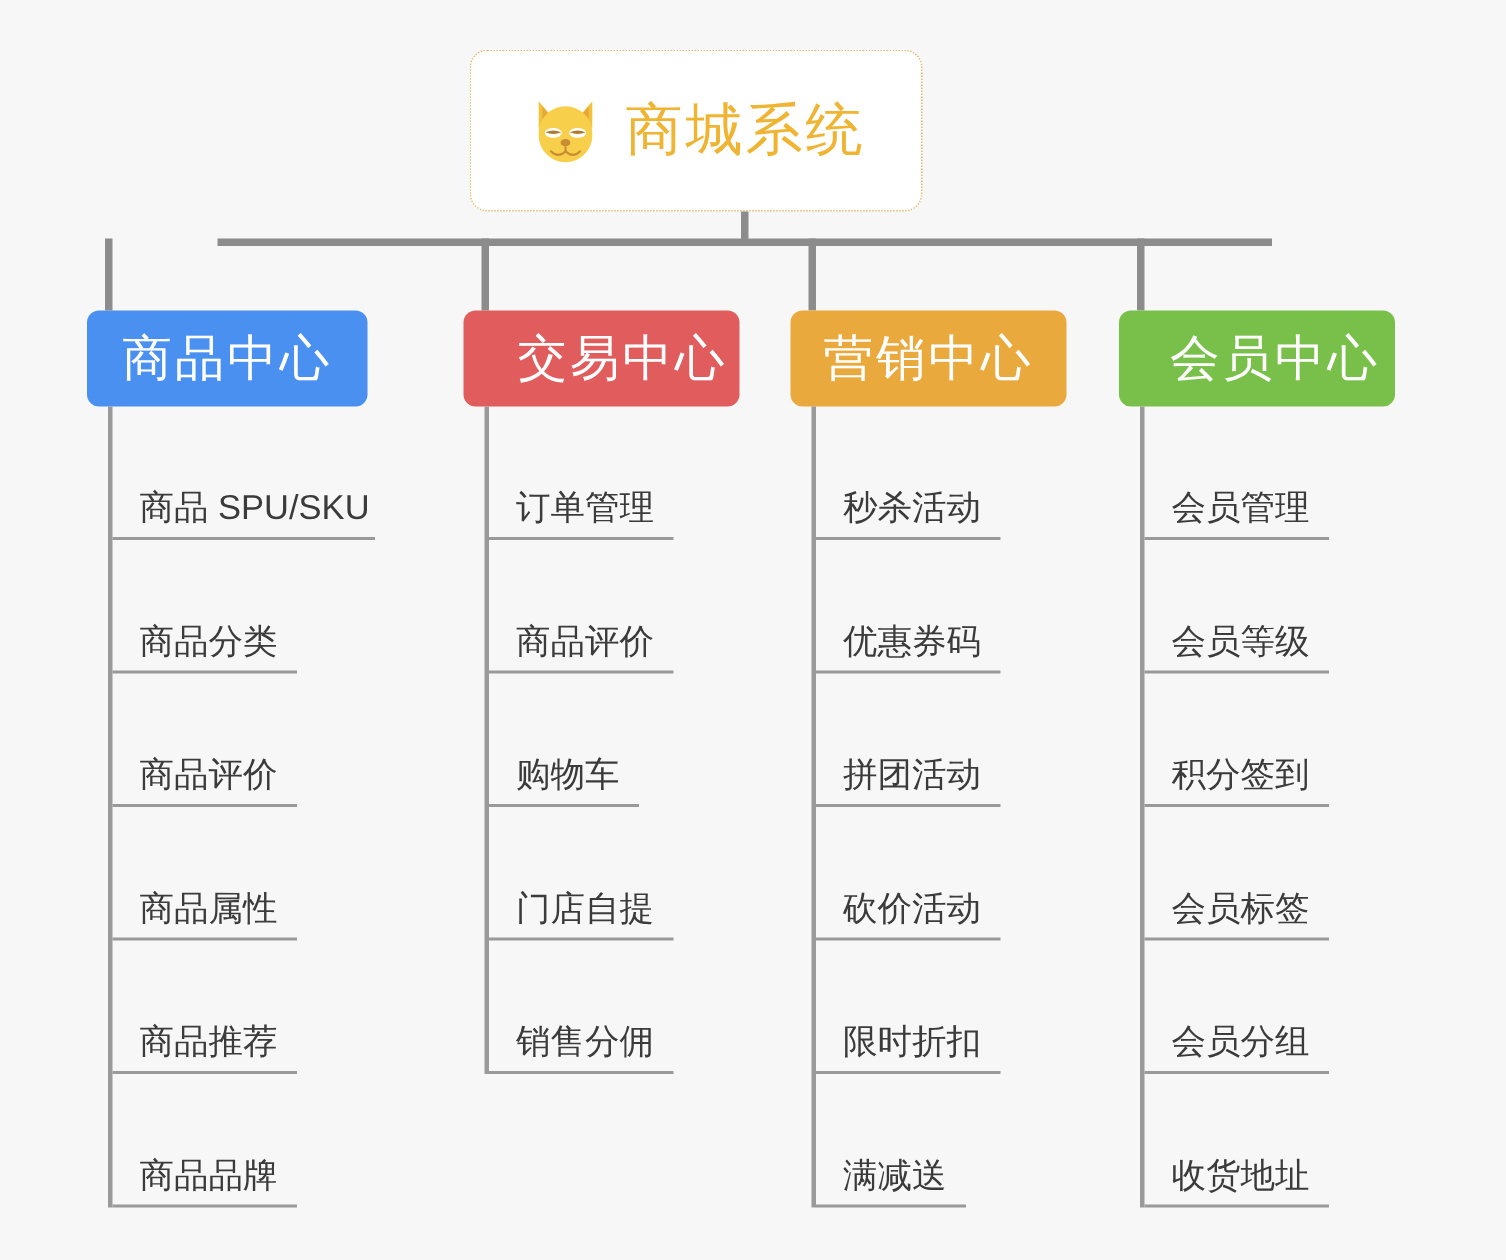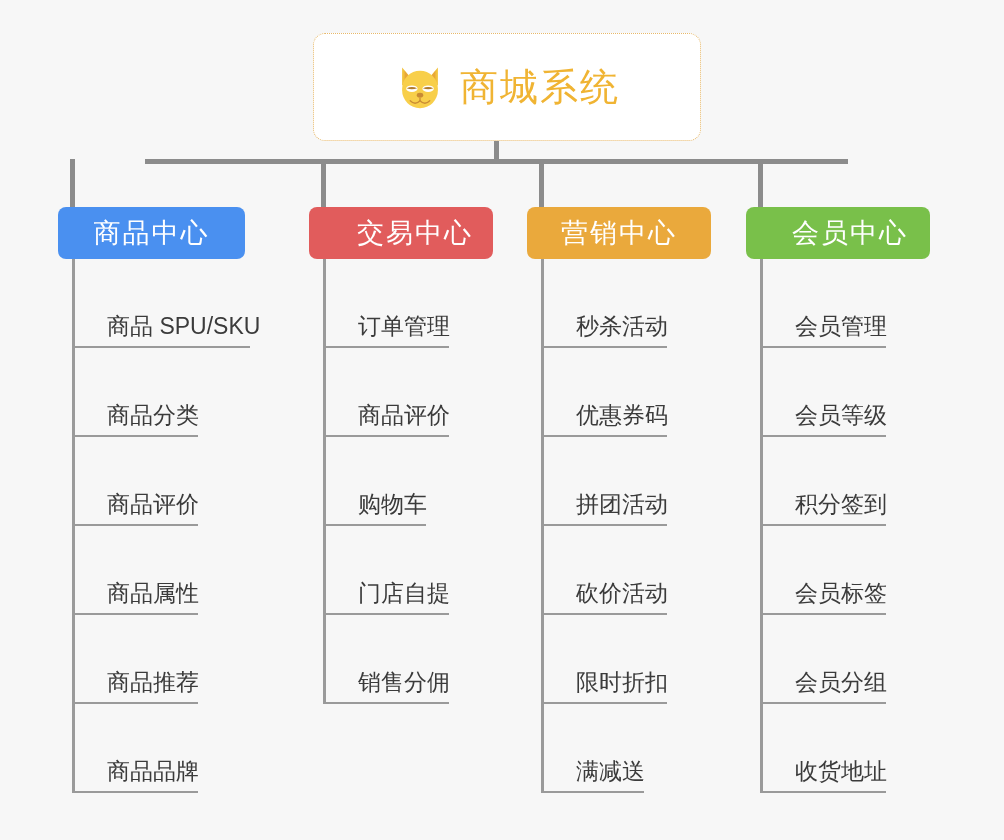--- a/index.html
+++ b/index.html
@@ -19,21 +19,21 @@
   #mindmap {
     position: absolute;
     inset: 0;
   }
 
   
   .root-node {
     position: absolute;
     left: 313px;
     top: 33px;
-    width: 388px;
+    width: 302px;
     height: 108px;
     box-sizing: border-box;
     background: #ffffff;
     border: 1.5px dotted #e8b96a;
     border-radius: 12px;
     display: flex;
     align-items: center;
     justify-content: center;
     gap: 14px;
   }
@@ -75,45 +75,45 @@
     height: 48px;
   }
 
   
   .column {
     position: absolute;
     top: 207px;
   }
   .cat-header {
     box-sizing: border-box;
-    height: 52px;
+    height: 64px;
     border-radius: 8px;
     display: flex;
     align-items: center;
     justify-content: center;
     color: #ffffff;
-    font-size: 27px;
+    font-size: 33px;
     letter-spacing: 2px;
     white-space: nowrap;
   }
 
   .branch {
     position: relative;
     margin-left: 14px;
     padding-left: 0;
     border-left: 3px solid #9a9a9a;
   }
 
   .leaf {
     position: relative;
     height: 89px;
     box-sizing: border-box;
     display: flex;
     align-items: flex-end;
-    padding-left: 32px;
+    padding-left: 18px;
   }
   .leaf-text {
     font-size: 23px;
     color: #3b3b3b;
     line-height: 1;
     padding-bottom: 10px;
     white-space: nowrap;
     position: relative;
     z-index: 2;
   }

